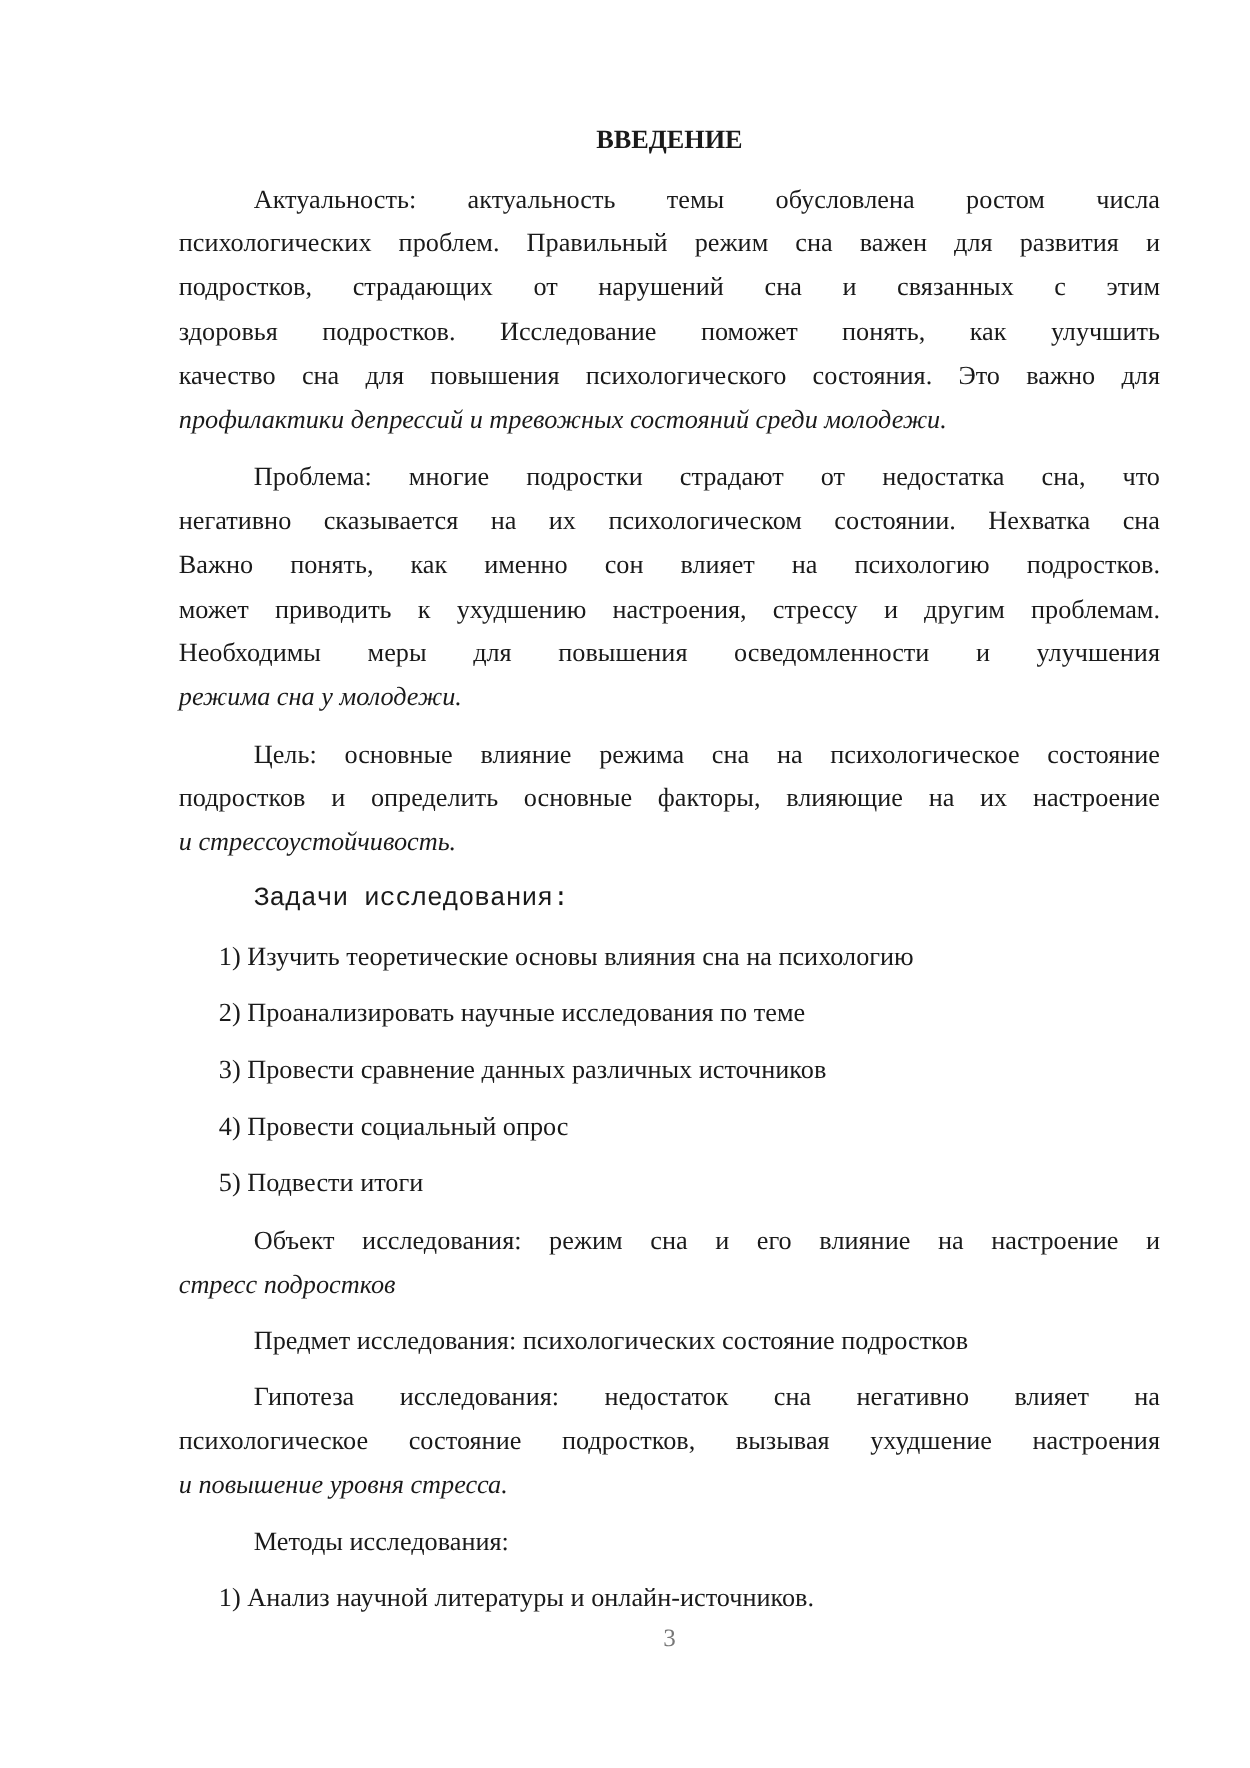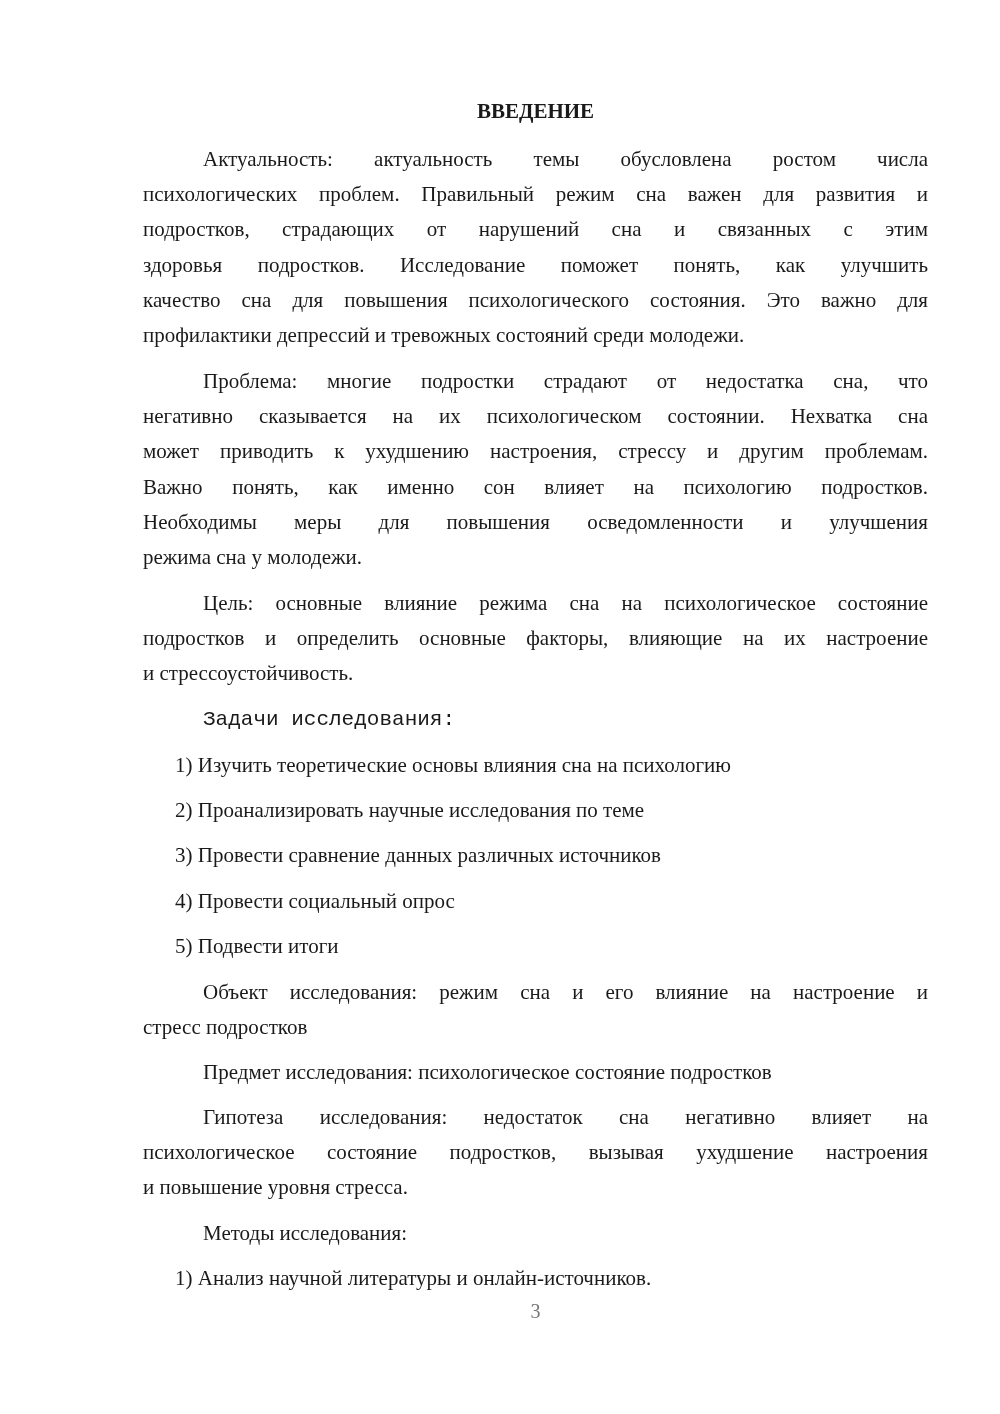--- a/index.html
+++ b/index.html
@@ -4,21 +4,21 @@
   <style>
     html, body { margin: 0; padding: 0; background: #ffffff; }
     body { width: 1000px; height: 1414px; position: relative; overflow: hidden;
            font-family: "Liberation Serif", "DejaVu Serif", serif; color: #1a1a1a; }
     .page { position: absolute; left: 143px; top: 0; width: 785px; }
     .title { position: absolute; top: 97px; left: 0; width: 785px; text-align: center;
              font-weight: bold; font-size: 21px; line-height: 28px; }
     .para { position: absolute; left: 0; width: 785px; font-size: 21px; line-height: 35.2px;
             text-align: justify; text-align-last: left; }
     .line-j { display: block; text-align: justify; text-align-last: justify; white-space: normal; font-family: Liberation Serif, serif; }
-    .line-l { display: block; text-align: right; }
+    .line-l { display: block; text-align: right; font-style: italic; }
     .item { position: absolute; left: 32px; font-size: 21px; line-height: 28px; white-space: nowrap; }
     .single { position: absolute; left: 60px; font-size: 21px; line-height: 28px; white-space: nowrap; }
     .pagenum { position: absolute; top: 1300px; left: 0; width: 785px; text-align: center;
                font-size: 20px; color: #777777; }
   </style>
 </head>
 <body>
 
 <div class="page">
 
@@ -29,22 +29,22 @@
     <span class="line-j">психологических проблем. Правильный режим сна важен для развития и</span>
     <span class="line-j">подростков, страдающих от нарушений сна и связанных с этим</span>
     <span class="line-j">здоровья подростков. Исследование поможет понять, как улучшить</span>
     <span class="line-j">качество сна для повышения психологического состояния. Это важно для</span>
     <span class="line-l">профилактики депрессий и тревожных состояний среди молодежи.</span>
   </div>
 
   <div class="para" style="top:364px;">
     <span class="line-j" style="padding-left:60px;">Проблема: многие подростки страдают от недостатка сна, что</span>
     <span class="line-j">негативно сказывается на их психологическом состоянии. Нехватка сна</span>
+    <span class="line-j">Важно понять, как именно сон влияет на психологию подростков.</span>
     <span class="line-j">может приводить к ухудшению настроения, стрессу и другим проблемам.</span>
-    <span class="line-j">Важно понять, как именно сон влияет на психологию подростков.</span>
     <span class="line-j">Необходимы меры для повышения осведомленности и улучшения</span>
     <span class="line-l">режима сна у молодежи.</span>
   </div>
 
   <div class="para" style="top:586px;">
     <span class="line-j" style="padding-left:60px;">Цель: основные влияние режима сна на психологическое состояние</span>
     <span class="line-j">подростков и определить основные факторы, влияющие на их настроение</span>
     <span class="line-l">и стрессоустойчивость.</span>
   </div>
 
@@ -53,21 +53,21 @@
   <div class="item" style="top:796px;">2) Проанализировать научные исследования по теме</div>
   <div class="item" style="top:841px;">3) Провести сравнение данных различных источников</div>
   <div class="item" style="top:887px;">4) Провести социальный опрос</div>
   <div class="item" style="top:932px;">5) Подвести итоги</div>
 
   <div class="para" style="top:975px;">
     <span class="line-j" style="padding-left:60px;">Объект исследования: режим сна и его влияние на настроение и</span>
     <span class="line-l">стресс подростков</span>
   </div>
 
-  <div class="single" style="top:1058px;">Предмет исследования: психологическое состояние подростков</div>
+  <div class="single" style="top:1058px;">Предмет исследования: психологических состояние подростков</div>
 
   <div class="para" style="top:1100px;">
     <span class="line-j" style="padding-left:60px;">Гипотеза исследования: недостаток сна негативно влияет на</span>
     <span class="line-j">психологическое состояние подростков, вызывая ухудшение настроения</span>
     <span class="line-l">и повышение уровня стресса.</span>
   </div>
 
   <div class="single" style="top:1219px;">Методы исследования:</div>
   <div class="item" style="top:1264px;">1) Анализ научной литературы и онлайн-источников.</div>
 

